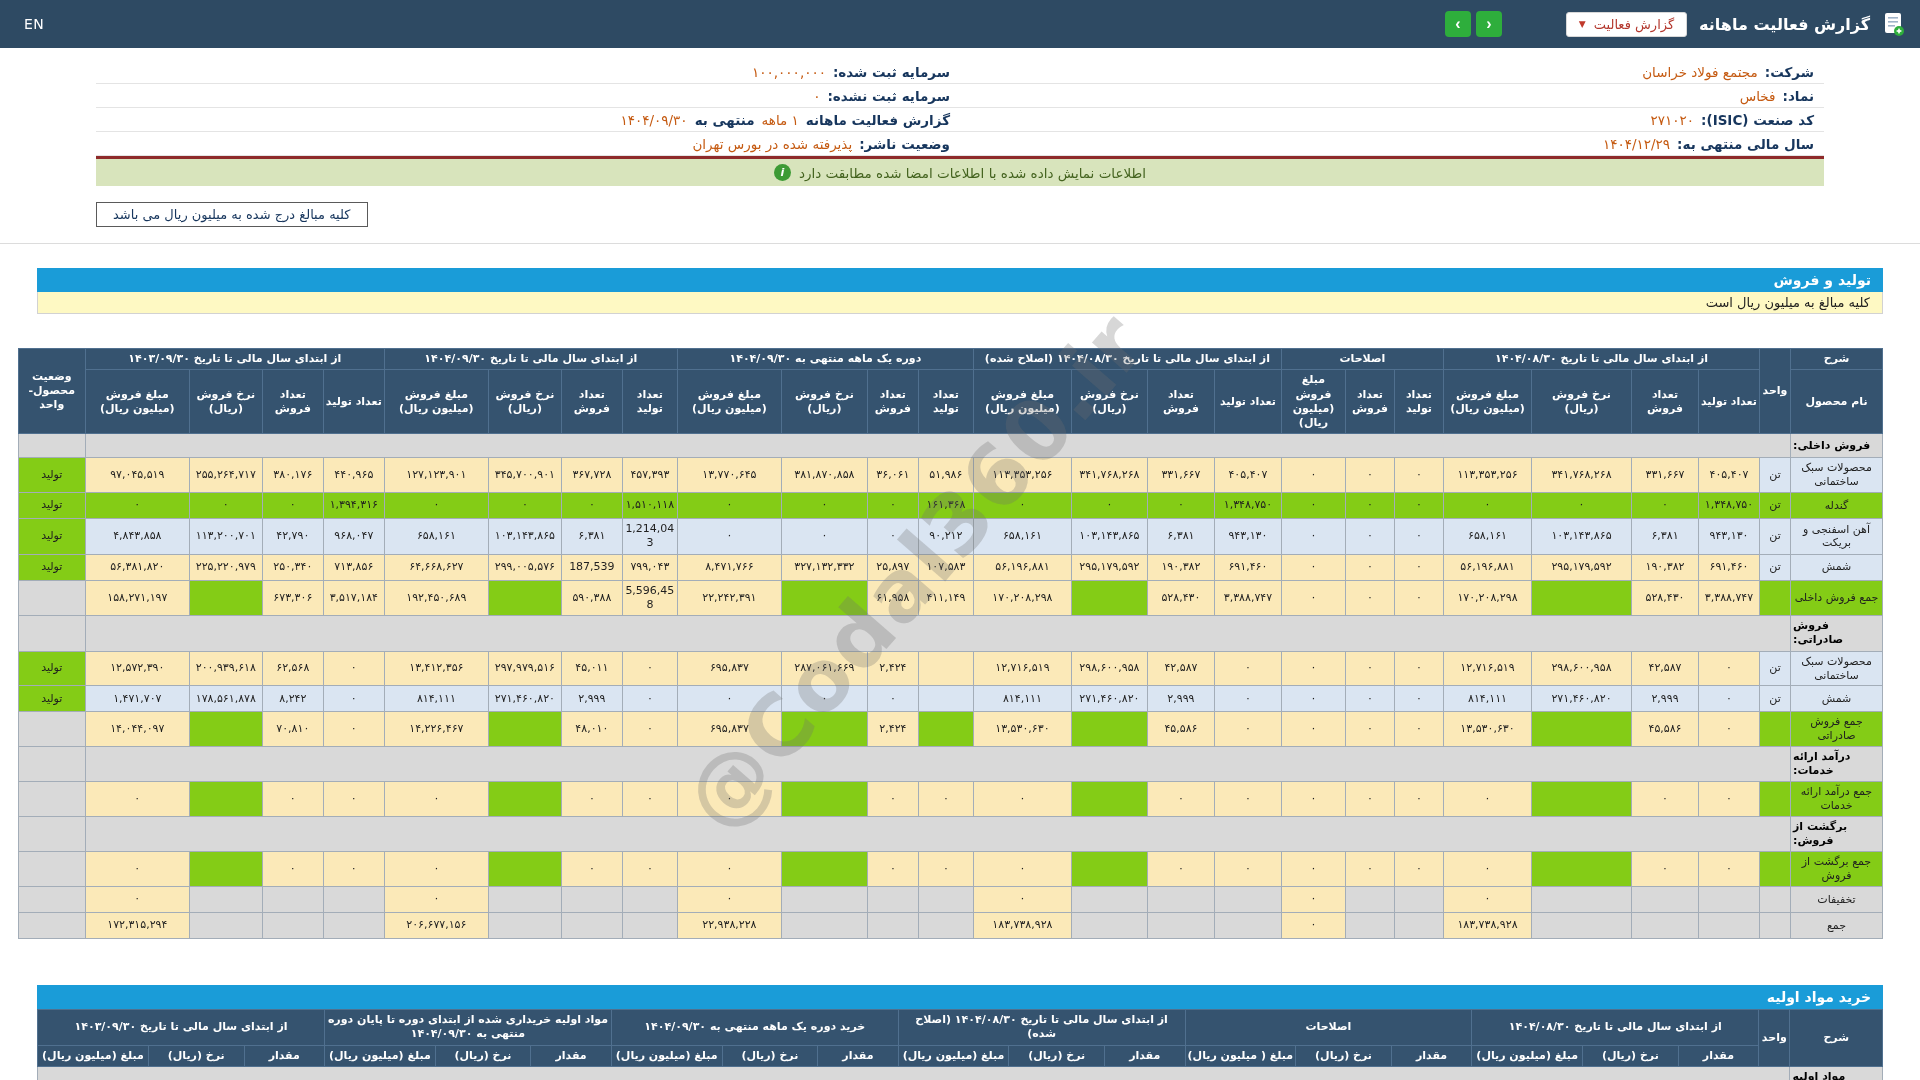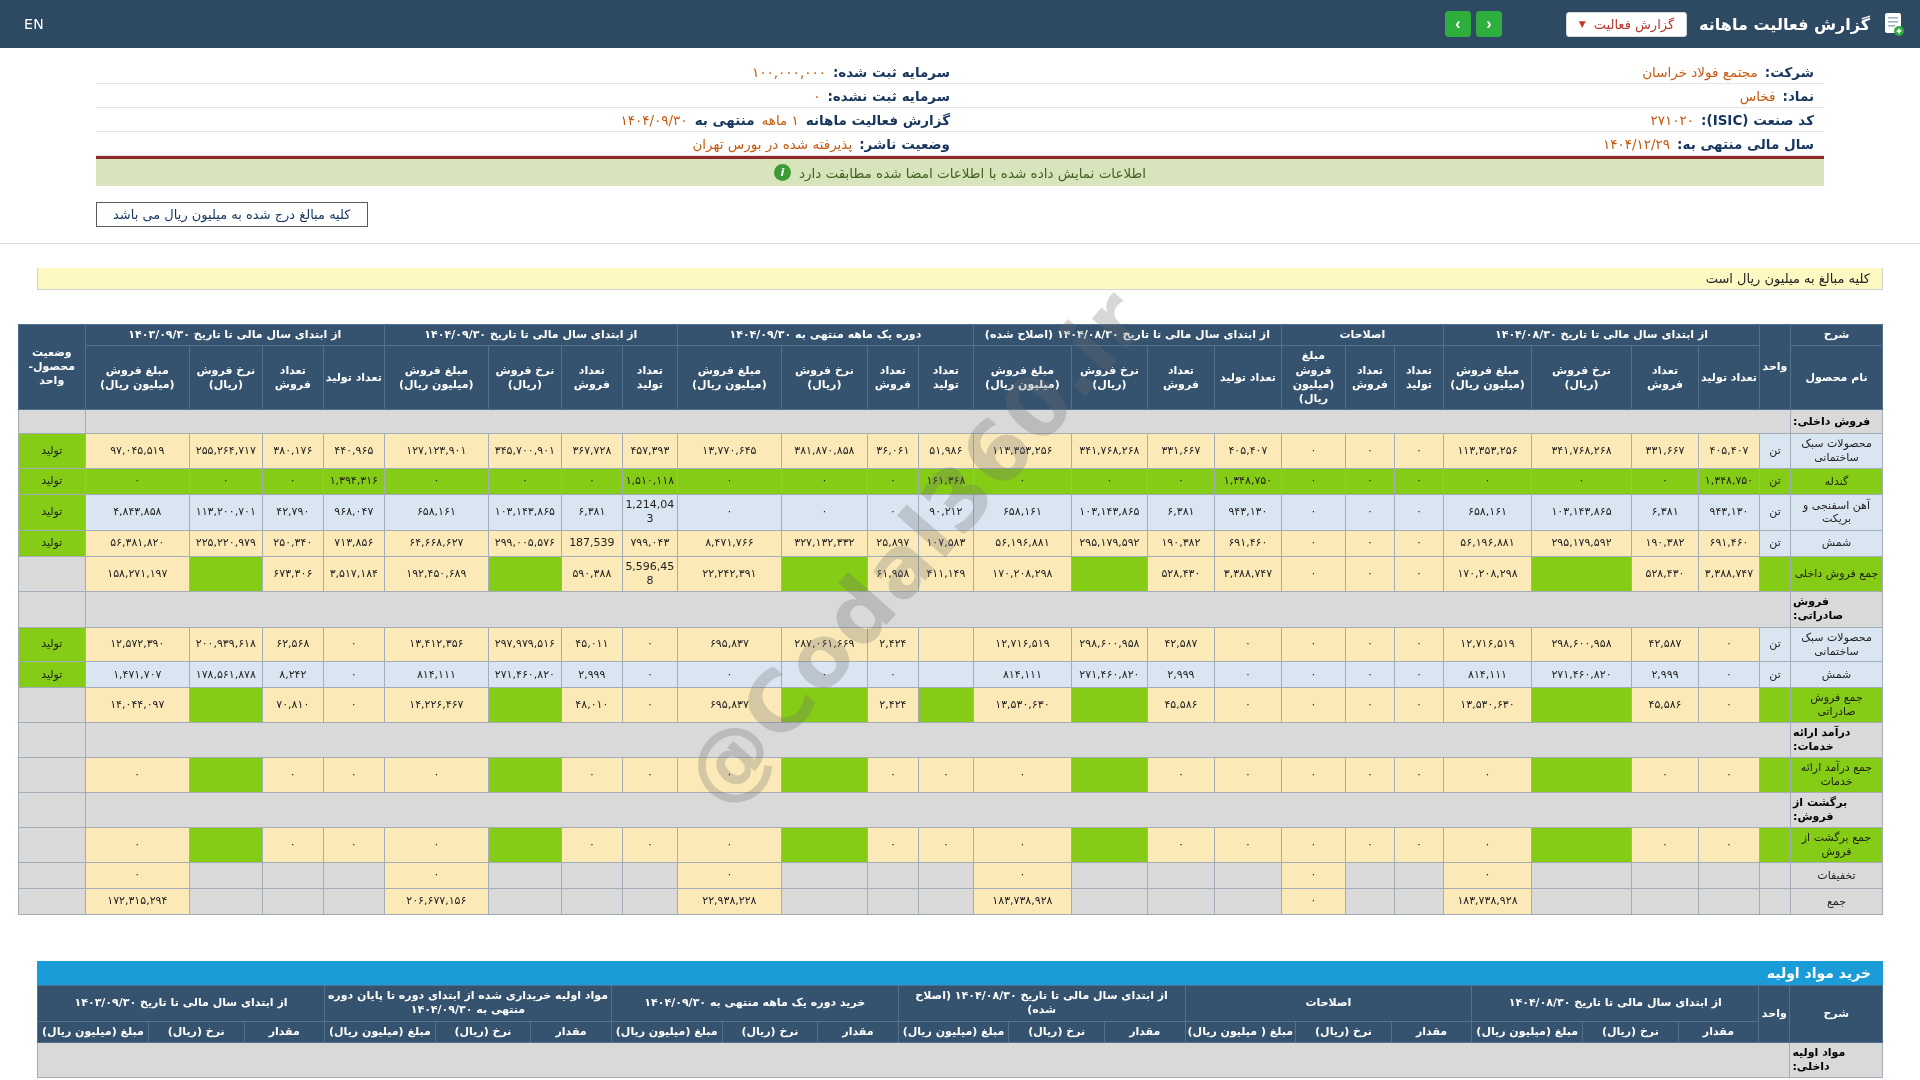--- a/index.html
+++ b/index.html
@@ -125,20 +125,21 @@
     <div class="notice">
       <span>اطلاعات نمایش داده شده با اطلاعات امضا شده مطابقت دارد</span>
       <span class="info-icon">i</span>
     </div>
     <div class="unit-note">کلیه مبالغ درج شده به میلیون ریال می باشد</div>
   </section>
 
   <div class="page-divider"></div>
 
   <section class="report">
+    <div class="blue-bar">تولید و فروش</div>
     <div class="unit-line">کلیه مبالغ به میلیون ریال است</div>
     <div class="table-wrap">
       <div class="watermark">@Codal360.ir</div>
       <table id="sales-table">
           <colgroup>
             <col style="width: 92px;">
             <col style="width: 31px;">
             <col style="width: 61px;">
             <col style="width: 67px;">
             <col style="width: 100px;">

